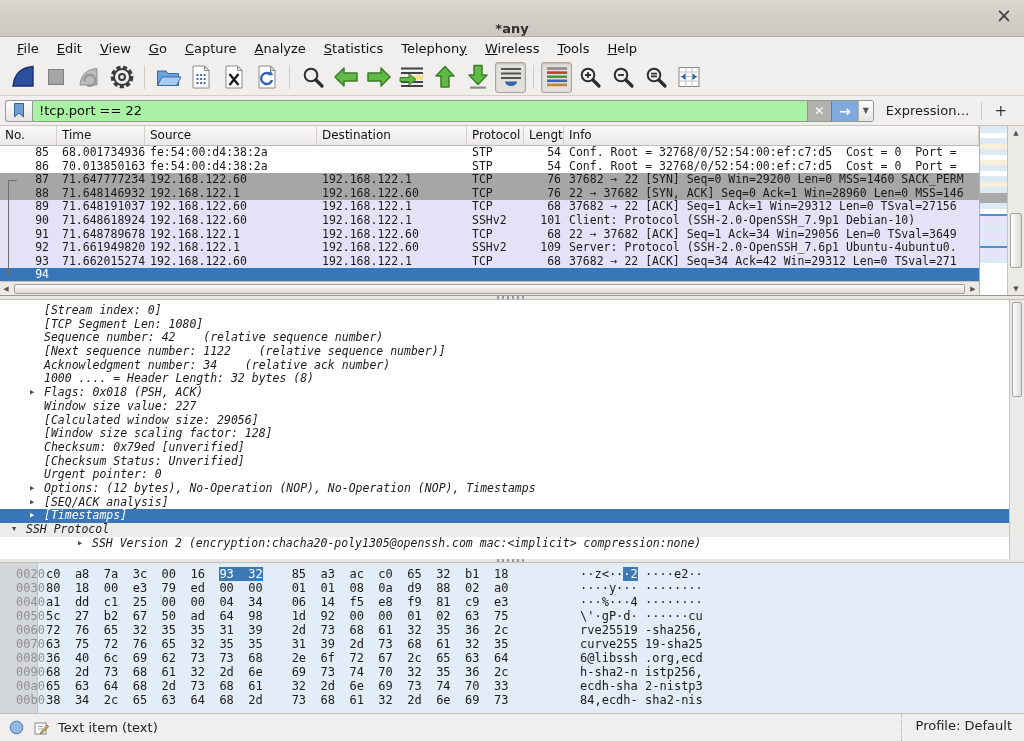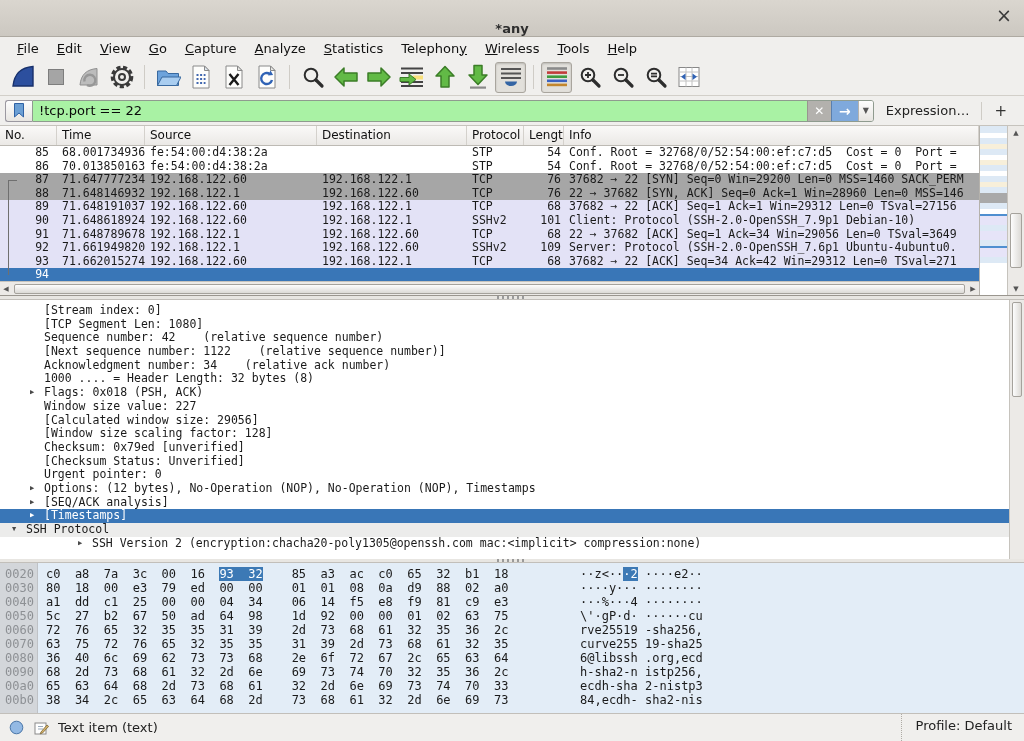--- a/index.html
+++ b/index.html
@@ -63,33 +63,33 @@
   .vscroll .sarrow { height:13px; padding-top:3px; }
   .vtrack { flex:1; width:100%; position:relative; }
   .vthumb { position:absolute; left:2px; right:2px; top:52%; height:38%; background:linear-gradient(90deg,#fdfdfd,#dcdad6); border:1px solid #a5a29c; border-radius:2px; }
 
   
   .splitter { height:4px; flex:none; background:#e8e6e2; border-bottom:1px solid #c2bfba; display:flex; align-items:center; justify-content:center; }
   .grip { width:30px; height:3px; background:repeating-linear-gradient(90deg,#9a9a9a 0 2px,transparent 2px 5px); }
 
   
   .details { height:259px; flex:none; background:#fff; overflow:hidden; position:relative; font-family:"DejaVu Sans Mono","Liberation Mono",monospace; font-size:11.5px; padding-top:4px; }
-  .dline { height:13.7px; line-height:13.7px; display:flex; align-items:center; white-space:pre; }
+  .dline { height:13.7px; line-height:13.7px; display:flex; align-items:center; white-space:pre;font-style:italic; }
   .dline .arr { width:16px; flex:none; font-size:7px; color:#4a4a4a; padding-left:2px; }
   .lv1 { padding-left:10px; } .lv2 { padding-left:28px; } .lv3 { padding-left:76px; }
   .dline.band { background:#ececeb; }
   .dline.sel { background:#3976b7; color:#fff; }
   .dline.sel .arr { color:#fff; }
   .dscroll { position:absolute; top:0; right:0; width:15px; height:100%; background:#eceae7; border-left:1px solid #c6c3bd; }
   .dthumb { position:absolute; top:2px; left:2px; right:2px; height:95px; background:linear-gradient(90deg,#fdfdfd,#dcdad6); border:1px solid #a5a29c; border-radius:2px; }
 
   
   .hexpane { height:150px; flex:none; background:#e3edf7; display:flex; overflow:hidden; font-family:"DejaVu Sans Mono","Liberation Mono",monospace; font-size:12px; white-space:pre; }
   .hoffcol { width:38px; flex:none; background:#d3d6da; border-right:1px solid #bfc2c6; color:#8d9094; padding-top:4px; }
-  .hoff { height:14px; line-height:14px; padding-left:5px; }
+  .hoff { height:14px; line-height:14px; padding-left:16px; }
   .hexcol { flex:1; padding-top:4px; }
   .hrow { height:14px; line-height:14px; display:flex; }
   .hx { width:530px; flex:none; padding-left:8px; overflow:hidden; }
   .asc { padding-left:12px; }
   .bsel { background:#3c79b5; color:#fff; }
 
   
   .statusbar { flex:1; min-height:27px; border-top:1px solid #c2bfba; background:#f0efed; display:flex; font-size:13px; color:#222; }
   .sb-left { flex:1; display:flex; align-items:center; gap:9px; padding-left:9px; white-space:nowrap; overflow:hidden; }
   .sb-stats { flex:none; padding:4px 12px; border-left:1px dotted #aeaba5; white-space:nowrap; }

